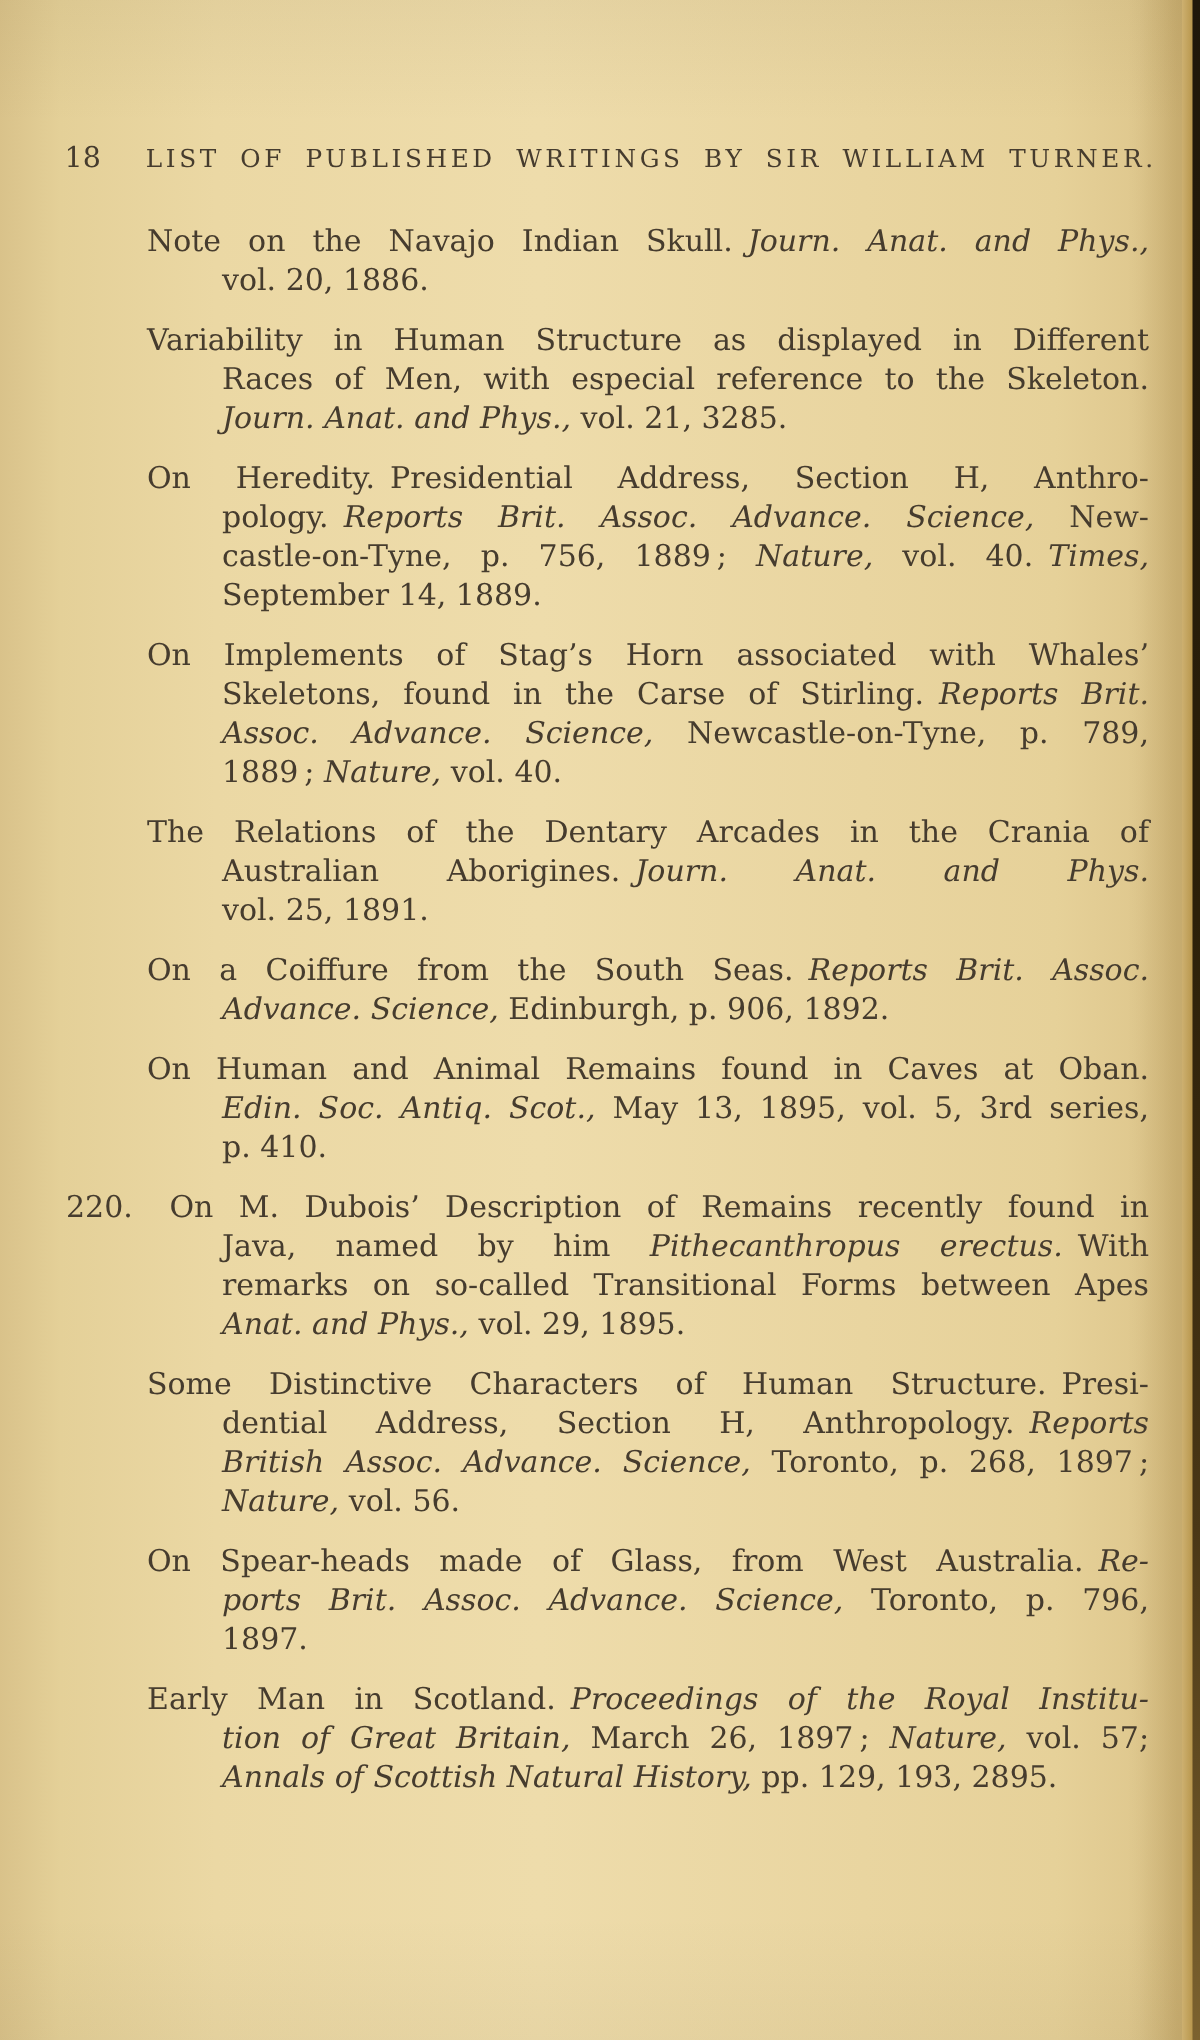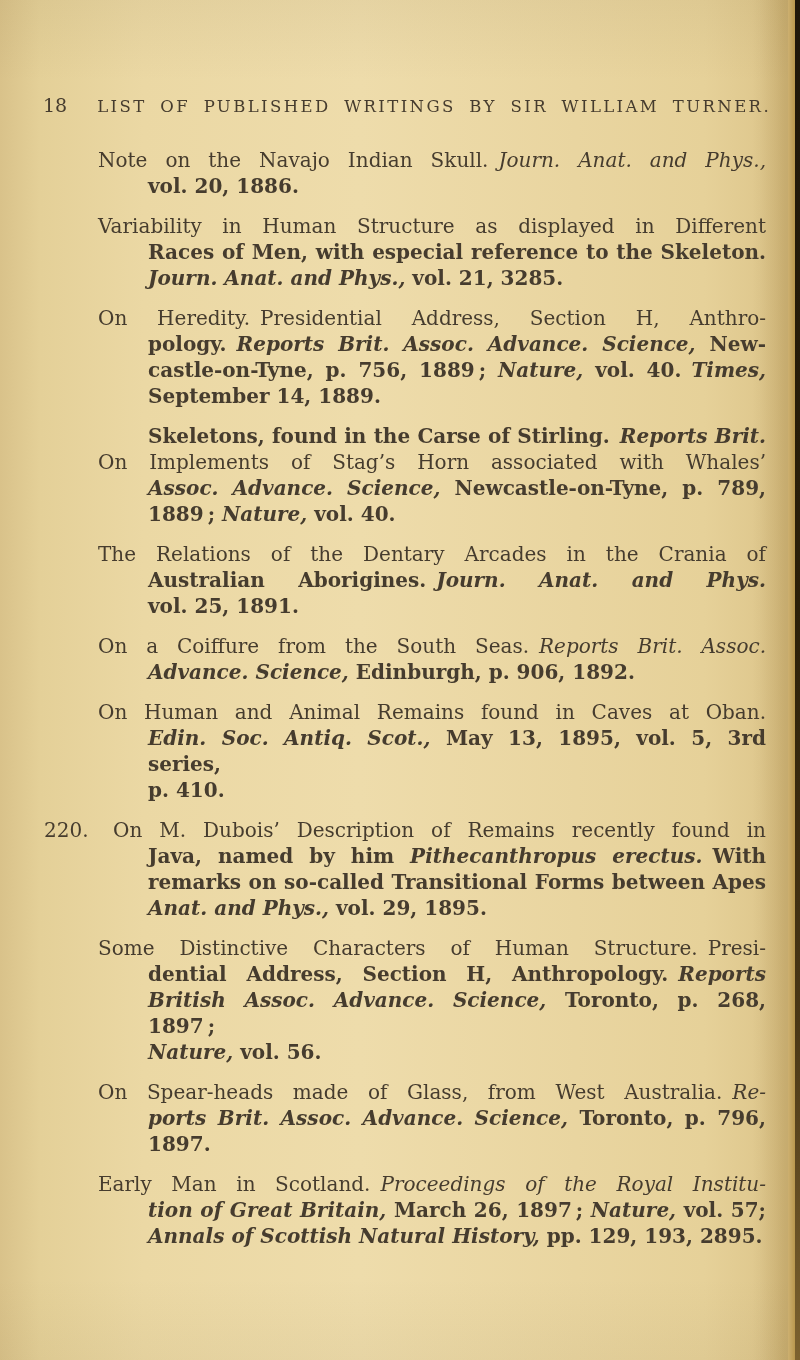--- a/index.html
+++ b/index.html
@@ -55,21 +55,21 @@
     line-height: 26px;
   }
   .entry {
     position: relative;
     margin-bottom: 14px;
   }
   .entry .line {
     text-align: justify;
     text-align-last: justify;
   }
-  .entry .line.cont { padding-left: 50px; font-weight: bold; }
+  .entry .line.cont { padding-left: 50px; }
   .entry .line.lastline { text-align-last: left; }
   .entry.numbered .line.first { text-indent: 15px; }
   .entry-number {
     position: absolute;
     left: -54px; top: 0;
   }
   em { font-style: italic; }
 </style>
 </head>
 <body>
@@ -94,22 +94,22 @@
         <div class="line cont"><span>Races of Men, with especial reference to the Skeleton.</span></div>
         <div class="line cont lastline"><em>Journ. Anat. and Phys.,</em><span> vol. 21, 3285.</span></div>
       </div>
       <div class="entry">
         <div class="line first"><span>On Heredity. Presidential Address, Section H, Anthro-</span></div>
         <div class="line cont"><span>pology. </span><em>Reports Brit. Assoc. Advance. Science,</em><span> New-</span></div>
         <div class="line cont"><span>castle-on-Tyne, p. 756, 1889 ; </span><em>Nature,</em><span> vol. 40. </span><em>Times,</em></div>
         <div class="line cont lastline"><span>September 14, 1889.</span></div>
       </div>
       <div class="entry">
+        <div class="line first"><span>On Implements of Stag’s Horn associated with Whales’</span></div>
         <div class="line cont"><span>Skeletons, found in the Carse of Stirling. </span><em>Reports Brit.</em></div>
-        <div class="line first"><span>On Implements of Stag’s Horn associated with Whales’</span></div>
         <div class="line cont"><em>Assoc. Advance. Science,</em><span> Newcastle-on-Tyne, p. 789,</span></div>
         <div class="line cont lastline"><span>1889 ; </span><em>Nature,</em><span> vol. 40.</span></div>
       </div>
       <div class="entry">
         <div class="line first"><span>The Relations of the Dentary Arcades in the Crania of</span></div>
         <div class="line cont"><span>Australian Aborigines. </span><em>Journ. Anat. and Phys.</em></div>
         <div class="line cont lastline"><span>vol. 25, 1891.</span></div>
       </div>
       <div class="entry">
         <div class="line first"><span>On a Coiffure from the South Seas. </span><em>Reports Brit. Assoc.</em></div>

